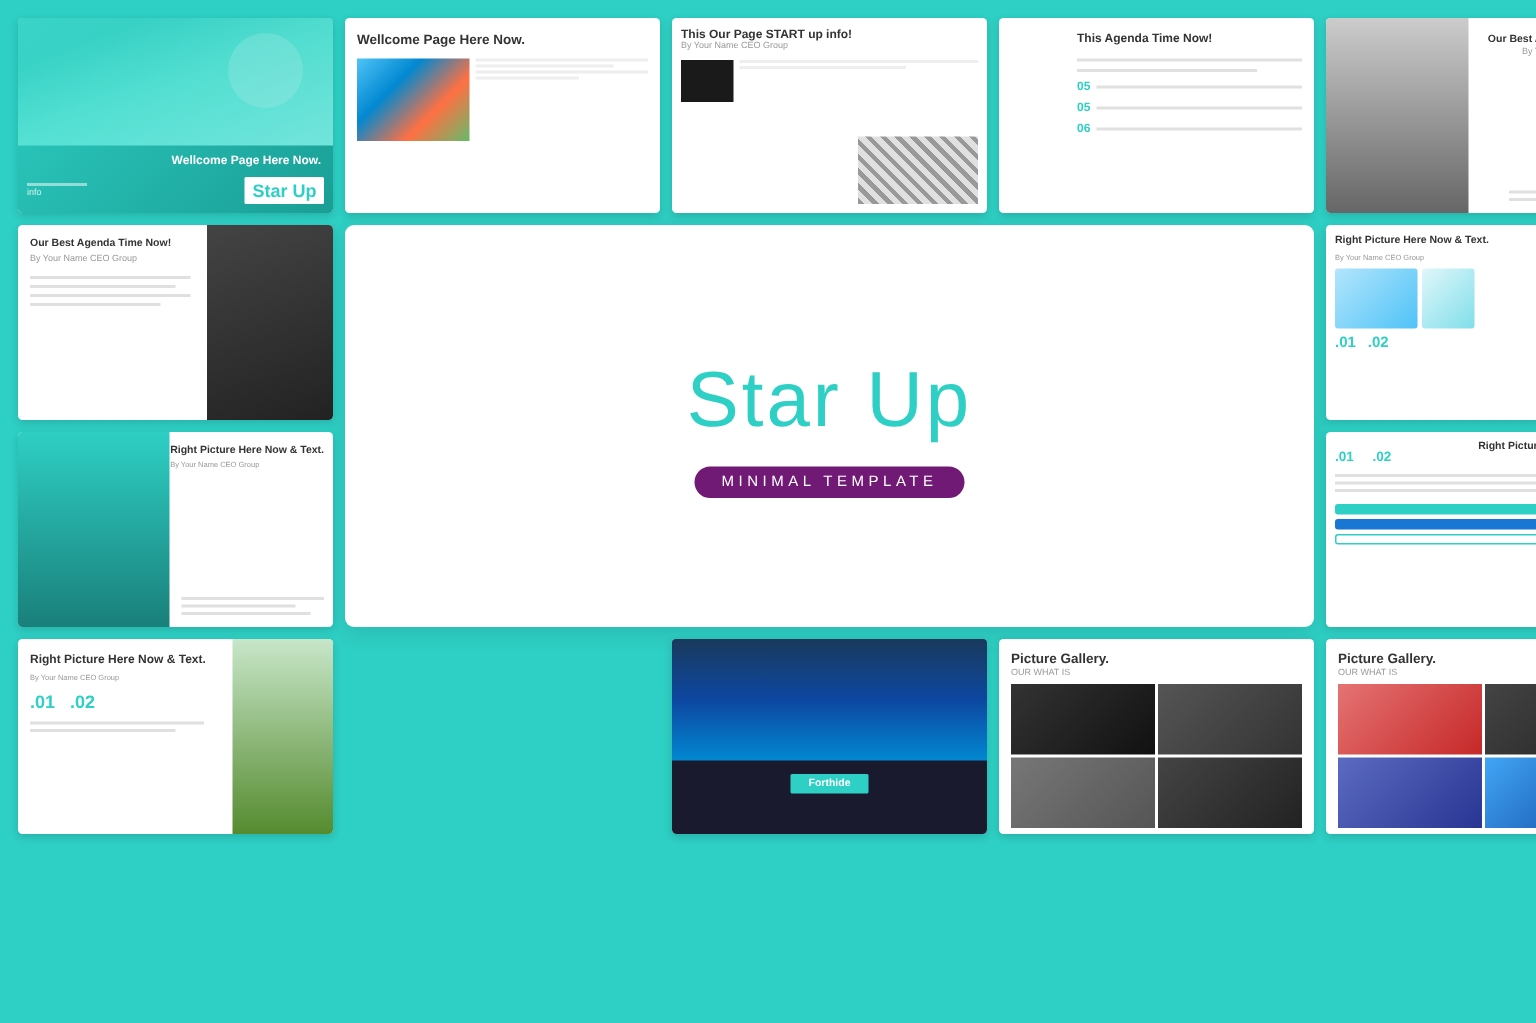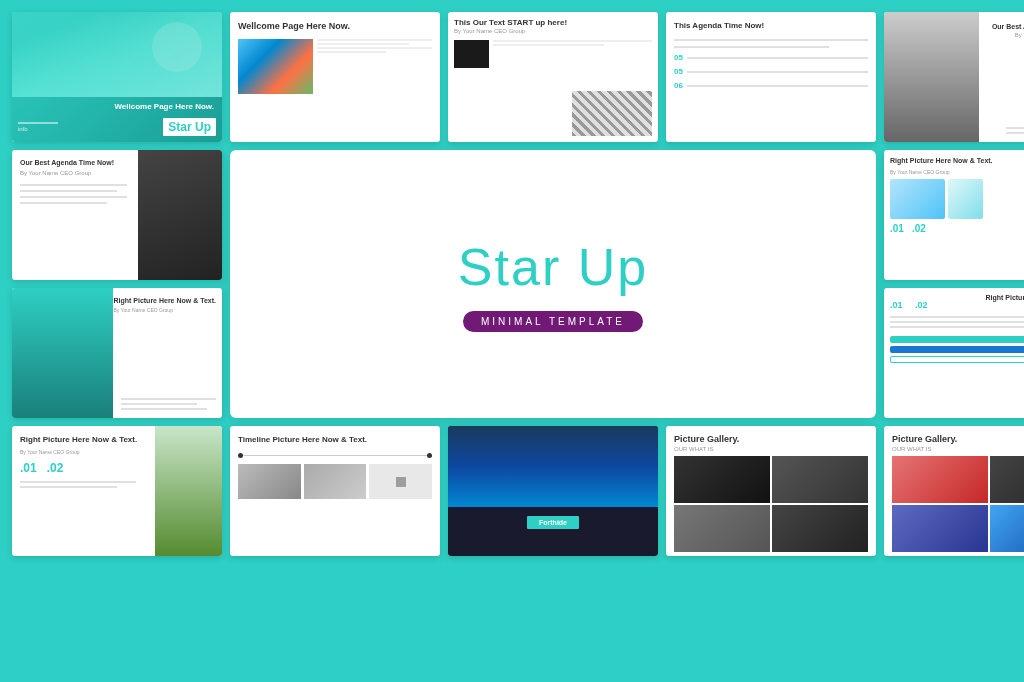--- a/index.html
+++ b/index.html
@@ -97,21 +97,21 @@
       display: flex;
       flex-direction: column;
     }
     .slide-3 .dark-box {
       width: 40px; height: 30px;
       background: #2d2d2d;
       margin-bottom: 4px;
     }
 
     
-    .slide-4 { grid-column: 4; grid-row: 1; }
+    .slide-4 { grid-column: 4; grid-row: 1; padding-left: 44px; }
 
     
     .slide-5 { grid-column: 5; grid-row: 1; }
     .slide-5-inner {
       height: 100%;
       position: relative;
       overflow: hidden;
     }
 
     
@@ -173,21 +173,21 @@
             <div style="height:2px;background:#eee;margin-bottom:2px;width:80%;"></div>
             <div style="height:2px;background:#eee;margin-bottom:2px;"></div>
             <div style="height:2px;background:#eee;width:60%;"></div>
           </div>
         </div>
       </div>
     </div>
 
     <div class="slide-card slide-3">
       <div class="slide-3-inner">
-        <div style="font-size:8px;font-weight:bold;color:#333;line-height:1.3;">This Our Text START up here!</div>
+        <div style="font-size:8px;font-weight:bold;color:#333;line-height:1.3;">This Our Page START up info!</div>
         <div style="font-size:6px;color:#999;margin-bottom:4px;">By Your Name CEO Group</div>
         <div style="display:flex;gap:4px;margin-top:2px;">
           <div class="slide-3 dark-box" style="width:35px;height:28px;background:#1a1a1a;"></div>
           <div style="flex:1;">
             <div style="height:2px;background:#eee;margin-bottom:2px;"></div>
             <div style="height:2px;background:#eee;width:70%;"></div>
           </div>
         </div>
         <div style="width:80px;height:45px;background:repeating-linear-gradient(45deg,#999 0px,#999 3px,#e0e0e0 3px,#e0e0e0 7px);margin-top:auto;align-self:flex-end;"></div>
       </div>
@@ -307,37 +307,20 @@
         <div style="font-size:5px;color:#999;margin-bottom:6px;">By Your Name CEO Group</div>
         <div style="display:flex;gap:10px;margin-bottom:6px;">
           <span style="font-size:12px;color:#2ECFC4;font-weight:bold;">.01</span>
           <span style="font-size:12px;color:#2ECFC4;font-weight:bold;">.02</span>
         </div>
         <div style="height:2px;background:#e0e0e0;margin-bottom:3px;width:60%;"></div>
         <div style="height:2px;background:#e0e0e0;width:50%;"></div>
       </div>
     </div>
 
-    <div class="slide-card slide-11">
-      <div style="padding:8px;height:100%;">
-        <div style="font-size:8px;font-weight:bold;color:#333;line-height:1.4;margin-bottom:8px;">Timeline Picture Here Now &amp; Text.</div>
-        <div style="display:flex;align-items:center;margin-bottom:6px;">
-          <div style="width:5px;height:5px;border-radius:50%;background:#333;"></div>
-          <div style="flex:1;height:1px;background:#ccc;"></div>
-          <div style="width:5px;height:5px;border-radius:50%;background:#333;"></div>
-        </div>
-        <div style="display:flex;gap:3px;">
-          <div style="flex:1;height:35px;background:linear-gradient(135deg,#bbb,#888);"></div>
-          <div style="flex:1;height:35px;background:linear-gradient(135deg,#aaa,#ccc);"></div>
-          <div style="flex:1;height:35px;background:#e8e8e8;display:flex;align-items:center;justify-content:center;">
-            <div style="width:10px;height:10px;background:#9e9e9e;"></div>
-          </div>
-        </div>
-      </div>
-    </div>
 
     <div class="slide-card slide-12">
       <div style="height:100%;background:#1a1a2e;position:relative;overflow:hidden;">
         <div style="position:absolute;top:0;left:0;right:0;height:62%;background:linear-gradient(180deg,#1a3a5c,#0d47a1,#0288d1);"></div>
         <div style="position:absolute;top:65%;left:50%;transform:translateX(-50%);">
           <span style="background:#2ECFC4;color:white;padding:3px 12px;font-size:7px;font-weight:bold;white-space:nowrap;border-radius:1px;">Forthide</span>
         </div>
       </div>
     </div>
 

